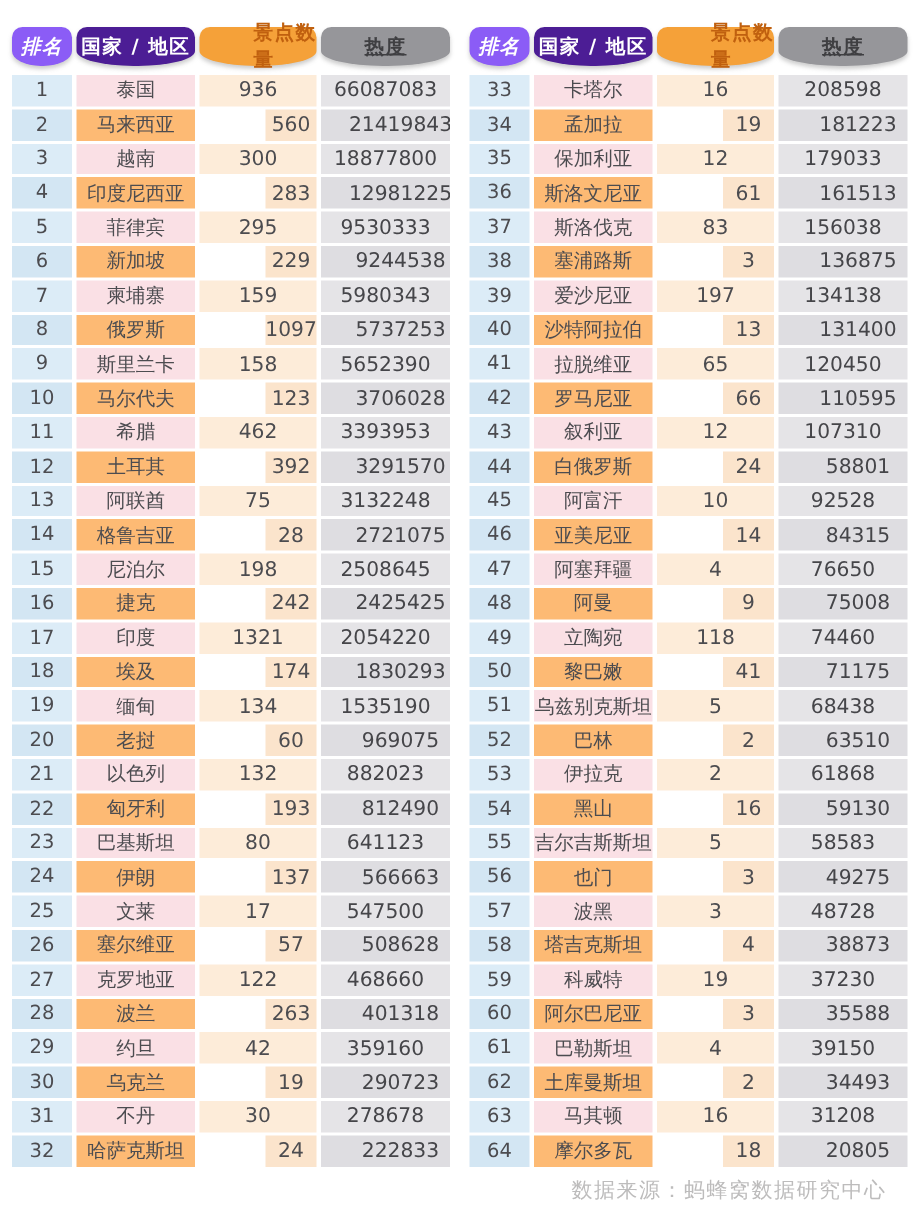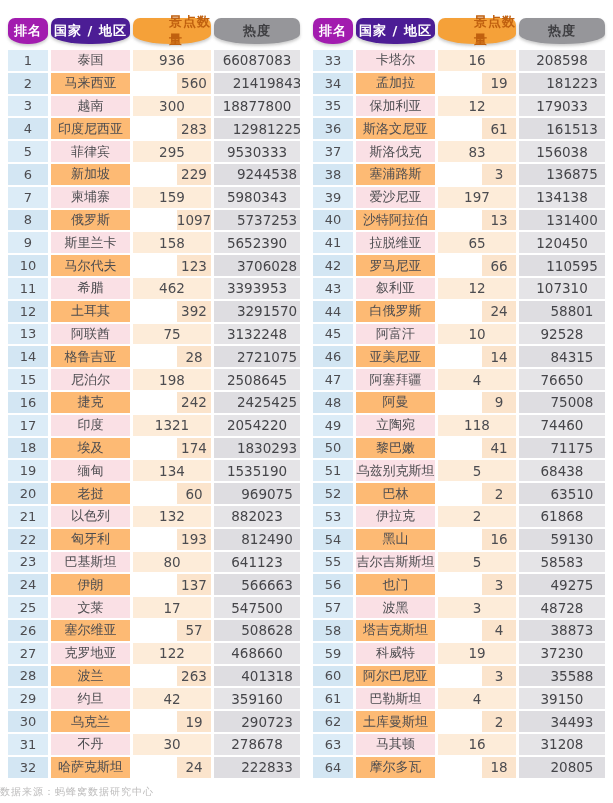--- a/index.html
+++ b/index.html
@@ -14,39 +14,39 @@
     grid-template-columns:40px 1fr 78px 86px;
     gap:2px 3px;align-content:start;
   }
   .hcell{
     height:26px;margin-bottom:4px;
     display:flex;align-items:center;justify-content:center;
     font-size:13px;font-weight:bold;letter-spacing:1px;
     border-radius:7px 7px 48% 48% / 7px 7px 10px 10px;
     box-shadow:0 2px 3px rgba(110,110,110,.35);
   }
-  .h0{background:#a21caf;color:#ffffff;}
+  .h0{background:#8b5cf6;color:#ffffff;font-style:italic;}
   .h1{background:#4c1d95;color:#ffffff;}
   .h2{background:#f5a139;color:#c0600f;padding-left:36px;}
-  .h3{background:#96969a;color:#3f3f42;}
+  .h3{background:#96969a;color:#3f3f42;text-decoration:underline;}
   .cell{
     height:20.8px;display:flex;align-items:center;justify-content:center;
     font-size:13px;color:#4c4c50;white-space:nowrap;overflow:hidden;
   }
   .c0{background:#dcecf7;}
   .c1{background:#fae0e5;}
   .c2{background:#fdecd9;font-size:13.5px;}
   .c3{background:#e5e4e7;font-size:13.5px;color:#454549;}
   .alt.c0{background:#d3e6f3;}
   .alt.c1{background:#fdba74;}
   .alt.c2{background:#fbe4cc;margin-left:44px;}
   .alt.c3{background:#dedde1;padding-left:20px;}
   .footer{
-    text-align:left;padding:7px 22px 0 0;
-    font-size:10px;color:#bdbcbc;letter-spacing:1px;
+    text-align:right;padding:7px 22px 0 0;
+    font-size:14px;color:#bdbcbc;letter-spacing:1px;
   }
 </style>
 </head>
 <body>
 
 <div class="tables">
   <div class="rtable" id="table-left">
     <div class="hcell h0">排名</div>
     <div class="hcell h1">国家 / 地区</div>
     <div class="hcell h2">景点数量</div>

